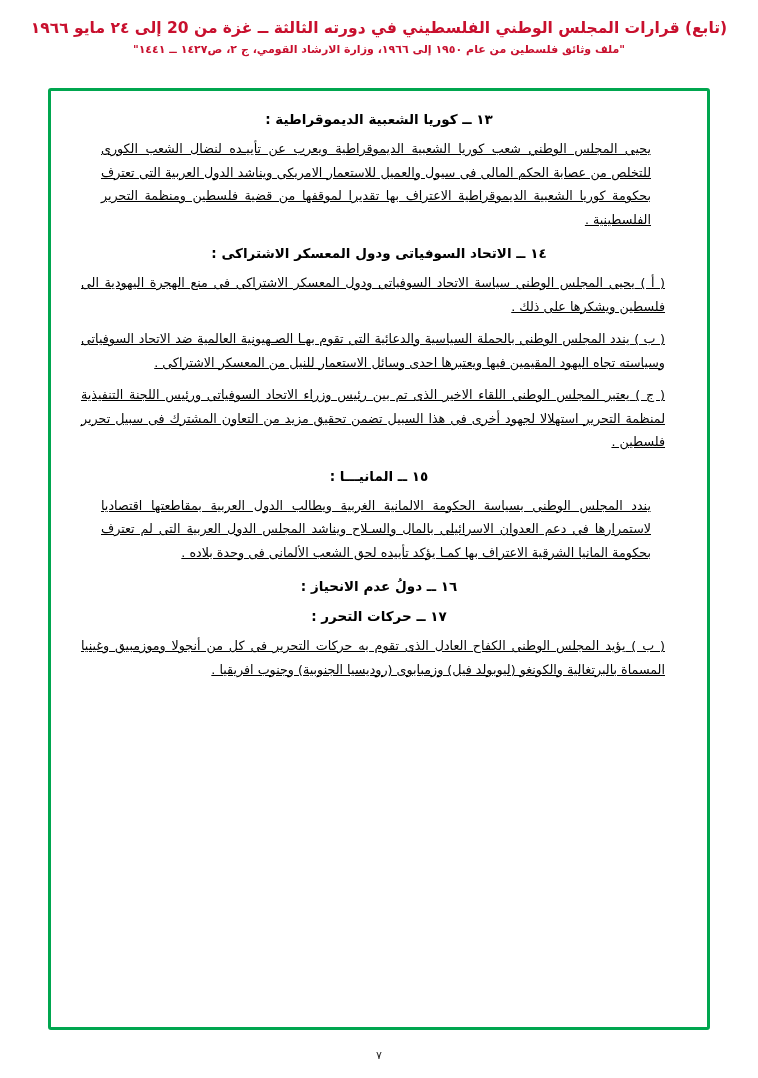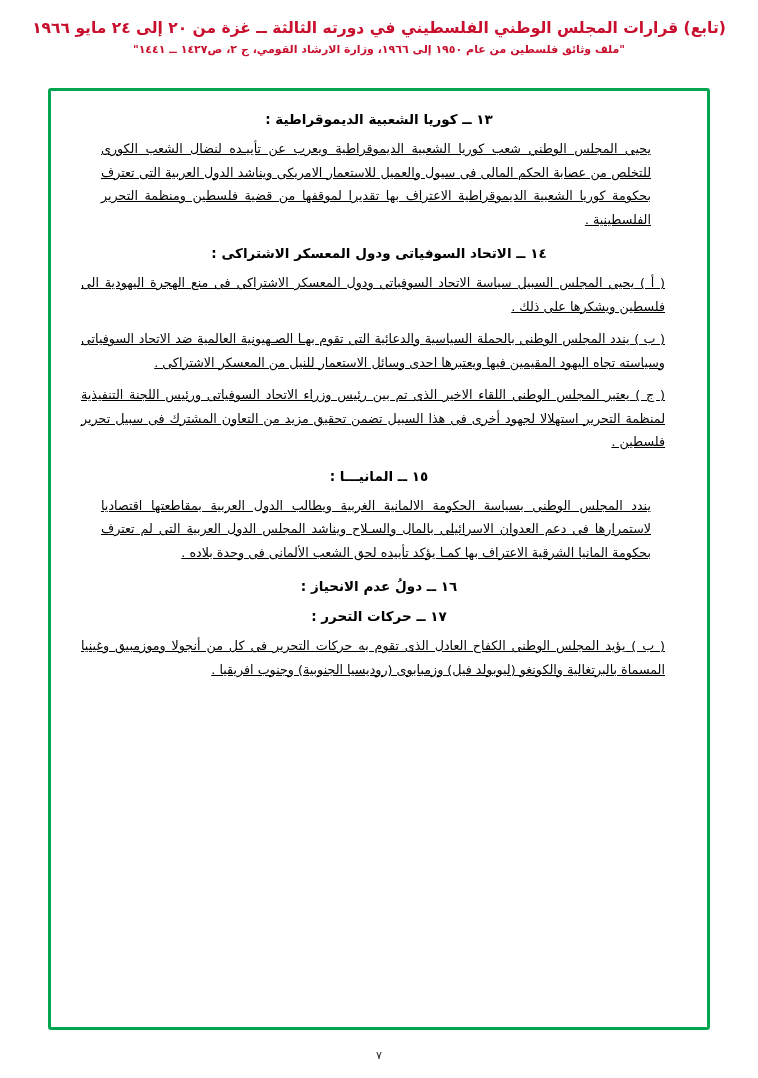--- a/index.html
+++ b/index.html
@@ -91,32 +91,32 @@
     font-size: 11px;
     color: #222;
   }
 </style>
 </head>
 <body>
 
 <div class="page">
 
   <div class="header">
-    <div class="header-title" style="color: rgb(200, 16, 46);">(تابع) قرارات المجلس الوطني الفلسطيني في دورته الثالثة ــ غزة من ٢٠ إلى ٢٤ مايو ١٩٦٦</div>
+    <div class="header-title" style="color: rgb(200, 16, 46);">(تابع) قرارات المجلس الوطني الفلسطيني في دورته الثالثة ــ غزة من 20 إلى ٢٤ مايو ١٩٦٦</div>
     <div class="header-sub" style="color: rgb(200, 16, 46);">"ملف وثائق فلسطين من عام ١٩٥٠ إلى ١٩٦٦، وزارة الارشاد القومي، ج ٢، ص١٤٢٧ ــ ١٤٤١"</div>
   </div>
 
   <div class="frame" style="border-color: rgb(0, 166, 79);">
     <div class="content">
 
       <div class="sec-title first">١٣ ــ كوريا الشعبية الديموقراطية :</div>
       <p class="para center-block">يحيى المجلس الوطني شعب كوريا الشعبية الديموقراطية ويعرب عن تأييـده لنضال الشعب الكورى للتخلص من عصابة الحكم المالى فى سيول والعميل للاستعمار الامريكى ويناشد الدول العربية التى تعترف بحكومة كوريا الشعبية الديموقراطية الاعتراف بها تقديرا لموقفها من قضية فلسطين ومنظمة التحرير الفلسطينية .</p>
 
       <div class="sec-title">١٤ ــ الاتحاد السوفياتى ودول المعسكر الاشتراكى :</div>
-      <p class="para indent2"><span class="marker">( أ )</span> <span>يحيى المجلس السبيل سياسة الاتحاد السوفياتى ودول المعسكر الاشتراكى فى منع الهجرة اليهودية الى فلسطين ويشكرها على ذلك .</span></p>
+      <p class="para indent2"><span class="marker">( أ )</span> <span>يحيى المجلس الوطنى سياسة الاتحاد السوفياتى ودول المعسكر الاشتراكى فى منع الهجرة اليهودية الى فلسطين ويشكرها على ذلك .</span></p>
       <p class="para indent2"><span class="marker">( ب )</span> <span>يندد المجلس الوطنى بالحملة السياسية والدعائية التى تقوم بهـا الصـهيونية العالمية ضد الاتحاد السوفياتى وسياسته تجاه اليهود المقيمين فيها ويعتبرها احدى وسائل الاستعمار للنيل من المعسكر الاشتراكى .</span></p>
       <p class="para indent2"><span class="marker">( ج )</span> <span>يعتبر المجلس الوطنى اللقاء الاخير الذى تم بين رئيس وزراء الاتحاد السوفياتى ورئيس اللجنة التنفيذية لمنظمة التحرير استهلالا لجهود أخرى فى هذا السبيل تضمن تحقيق مزيد من التعاون المشترك فى سبيل تحرير فلسطين .</span></p>
 
       <div class="sec-title">١٥ ــ المانيـــا :</div>
       <p class="para center-block">يندد المجلس الوطنى بسياسة الحكومة الالمانية الغربية ويطالب الدول العربية بمقاطعتها اقتصاديا لاستمرارها فى دعم العدوان الاسرائيلى بالمال والسـلاح ويناشد المجلس الدول العربية التى لم تعترف بحكومة المانيا الشرقية الاعتراف بها كمـا يؤكد تأييده لحق الشعب الألمانى فى وحدة بلاده .</p>
 
       <div class="sec-title">١٦ ــ دولُ عدم الانحياز :</div>
 
       <div class="sec-title">١٧ ــ حركات التحرر :</div>
       <p class="para indent2"><span class="marker">( ب )</span> <span>يؤيد المجلس الوطنى الكفاح العادل الذى تقوم به حركات التحرير فى كل من أنجولا وموزمبيق وغينيا المسماة بالبرتغالية والكونغو (ليوبولد فيل) وزمبابوى (روديسيا الجنوبية) وجنوب افريقيا .</span></p>

